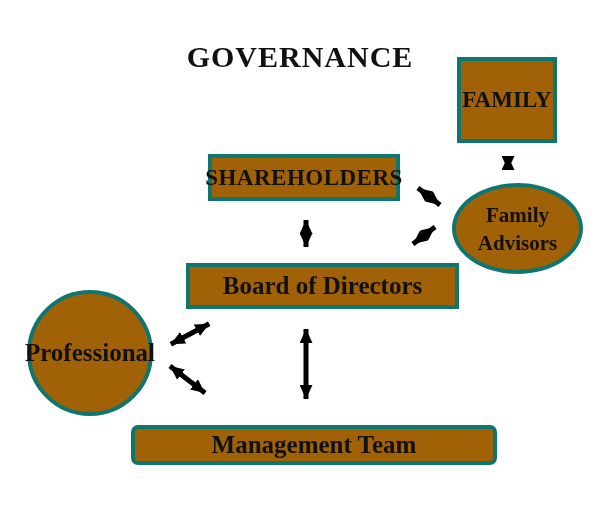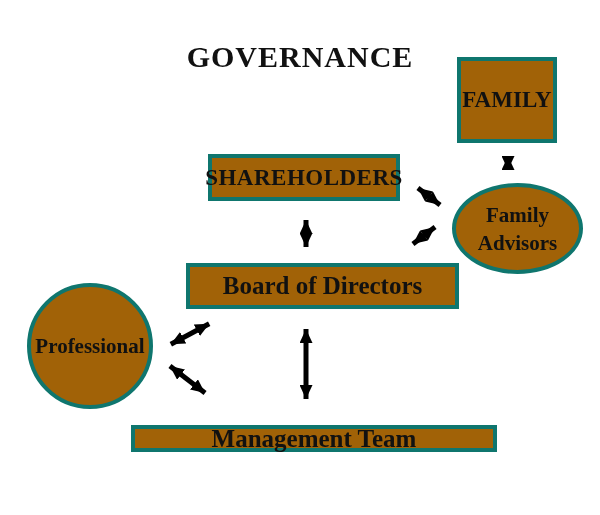--- a/index.html
+++ b/index.html
@@ -40,22 +40,22 @@
     background: #a16207;
     font-weight: bold;
     color: #111111;
   }
   .node.rect { border-radius: 0; }
   .node.round { border-radius: 50%; }
   #node-family        { left: 457px; top: 57px;  width: 100px; height: 86px; font-size: 23px; }
   #node-shareholders  { left: 208px; top: 154px; width: 192px; height: 47px; font-size: 23px; font-weight: bold; letter-spacing: 0.5px; }
   #node-family-council{ left: 452px; top: 183px; width: 131px; height: 91px; font-size: 21px; line-height: 28px; }
   #node-board         { left: 170px; top: 263px; width: 273px; height: 46px; font-size: 25px; margin-left: 16px; }
-  #node-advisors      { left: 27px;  top: 283px; width: 126px; height: 126px; font-size: 21px; line-height: 28px; font-family: Liberation Serif, serif; }
-  #node-management    { left: 131px; top: 425px; width: 366px; height: 27px; font-size: 25px; }
+  #node-advisors      { left: 27px;  top: 290px; width: 126px; height: 126px; font-size: 25px; line-height: 28px; font-family: Liberation Serif, serif; }
+  #node-management    { left: 131px; top: 425px; width: 366px; height: 40px; font-size: 25px; border-radius: 7px; }
   #arrows-layer {
     position: absolute;
     left: 0; top: 0;
     width: 600px; height: 515px;
     pointer-events: none;
   }
 </style>
 </head>
 <body>
 

